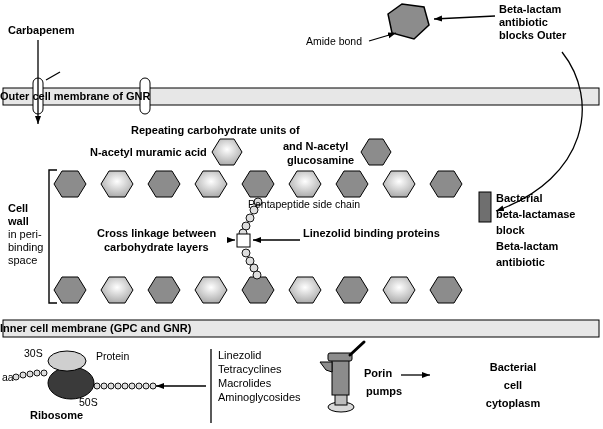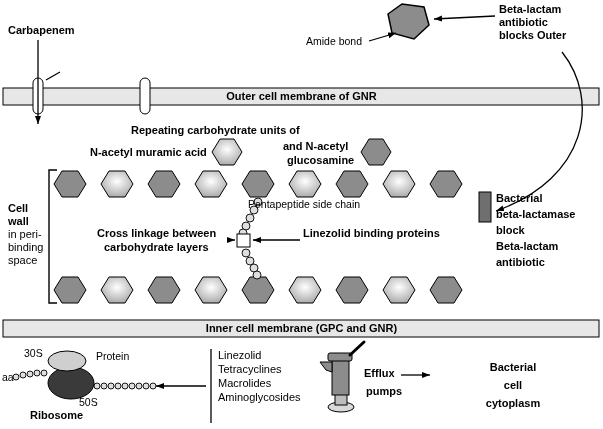--- a/index.html
+++ b/index.html
@@ -6,21 +6,21 @@
   body { background:#fff; }
   #canvas {
     position:relative; width:603px; height:429px; background:#ffffff;
     font-family:"Liberation Sans", sans-serif; overflow:hidden; color:#000;
   }
   svg.layer { position:absolute; left:0; top:0; }
   .t { position:absolute; font-size:11px; line-height:13px; white-space:nowrap; }
   .b { font-weight:bold; }
   .s { font-size:10.5px; }
   .membrane-label {
-    position:absolute; left:0; width:100%; text-align:center;
+    position:absolute; left:0; width:100%; text-align:left;
     font-weight:bold; font-size:11px;
   }
   .hd { fill:#8c8c8c; stroke:#000; }
   .hl { fill:url(#hexlight); stroke:#000; }
   .bead circle { fill:#dedede; stroke:#000; stroke-width:0.9; }
   .ln { stroke:#000; stroke-width:1.3; }
 </style>
 </head>
 <body>
 
@@ -180,21 +180,21 @@
   <div class="t s" style="left:2px;top:371px">aa</div>
   <div class="t s" style="left:79px;top:396px">50S</div>
   <div class="t b" style="left:30px;top:409px">Ribosome</div>
 
   <div class="t" style="left:218px;top:349px">Linezolid</div>
   <div class="t" style="left:218px;top:363px">Tetracyclines</div>
   <div class="t" style="left:218px;top:377px">Macrolides</div>
   <div class="t" style="left:218px;top:391px">Aminoglycosides</div>
   <div class="t" style="left:218px;top:429px">Chloramphenicol</div>
 
-  <div class="t b" style="left:364px;top:367px">Efflux</div>
+  <div class="t b" style="left:364px;top:367px">Porin</div>
   <div class="t b" style="left:366px;top:385px">pumps</div>
 
   <div class="t b" style="left:467px;top:358px;width:92px;text-align:center;line-height:18px;white-space:normal">
     <div>Bacterial</div>
     <div>cell</div>
     <div>cytoplasm</div>
   </div>
 
 </div>
 

